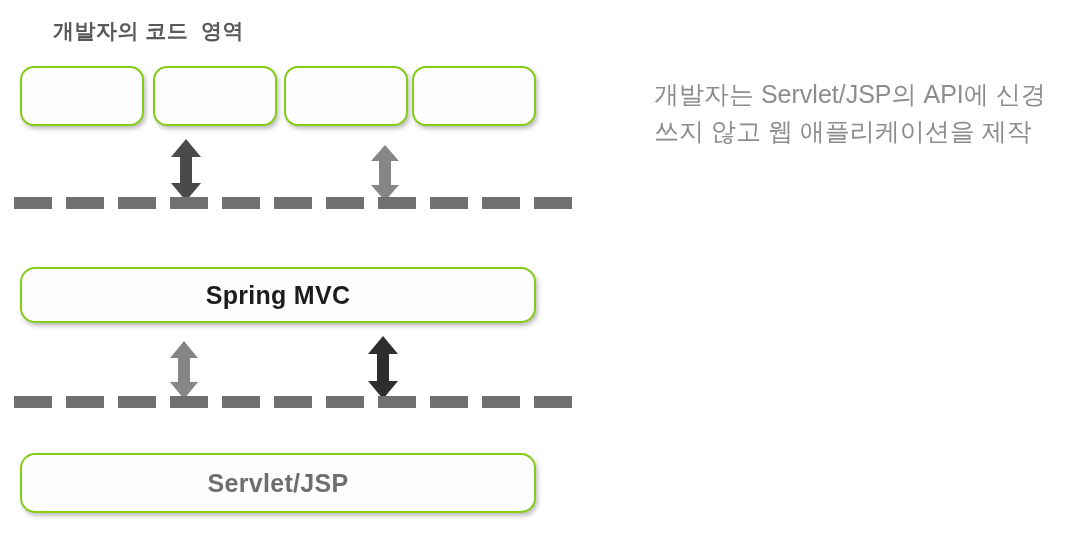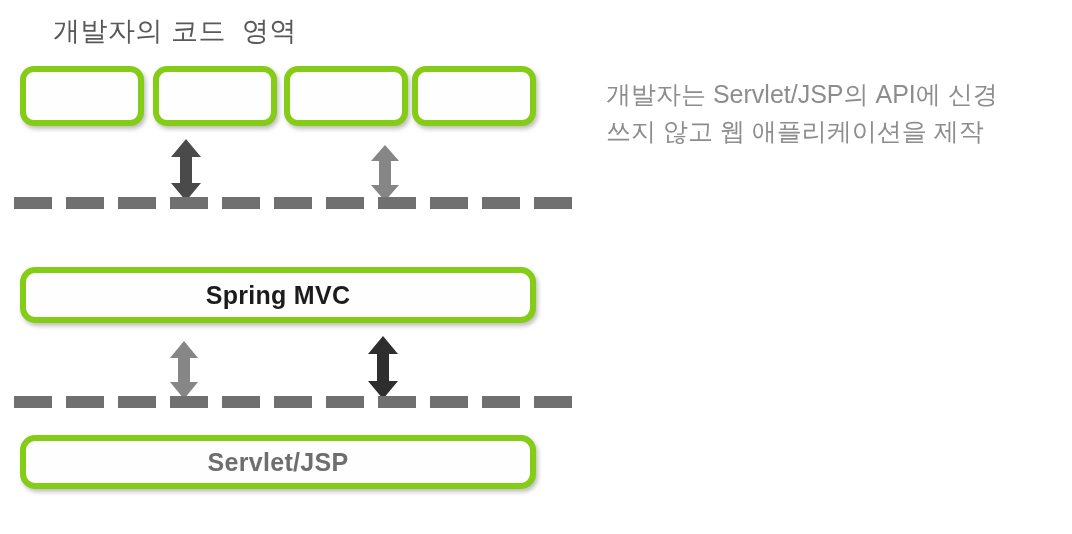--- a/index.html
+++ b/index.html
@@ -21,32 +21,33 @@
     top: 0;
     width: 1072px;
     height: 534px;
   }
 
   
   .section-title {
     position: absolute;
     left: 53px;
     top: 12px;
-    font-size: 27px;
+    font-size: 21px;
     line-height: 38px;
     color: #595959;
     letter-spacing: 0.5px;
     white-space: pre;
+    font-weight: bold;
   }
 
   
   .box {
     position: absolute;
     background: #fefefe;
-    border: 6px solid #84cc16;
+    border: 2px solid #84cc16;
     border-radius: 13px;
     box-sizing: border-box;
     box-shadow: 2px 3px 4px rgba(140,140,140,0.55);
   }
 
   .top-box {
     top: 66px;
     height: 60px;
     width: 124px;
     border-radius: 14px;
@@ -62,22 +63,22 @@
     border-radius: 15px;
     display: flex;
     align-items: center;
     justify-content: center;
   }
   .layer-box.mvc {
     top: 267px;
     height: 56px;
   }
   .layer-box.servlet {
-    top: 435px;
-    height: 54px;
+    top: 453px;
+    height: 60px;
   }
 
   .layer-label {
     font-weight: bold;
     font-size: 25px;
     letter-spacing: 0.3px;
     white-space: nowrap;
   }
   .layer-label.dark  { color: #1c1c1c; }
   .layer-label.gray  { color: #6e6e6e; }
@@ -115,20 +116,21 @@
   .note {
     position: absolute;
     left: 606px;
     white-space: pre-line;
   }
   .note.note-top {
     top: 76px;
     font-size: 25px;
     line-height: 37px;
     color: #8d8d8d;
+    margin-left: 48px;
   }
   .note.note-mid {
     top: 286px;
     font-size: 24px;
     line-height: 35px;
     color: #4d4d4d;
   }
 </style>
 </head>
 <body>

